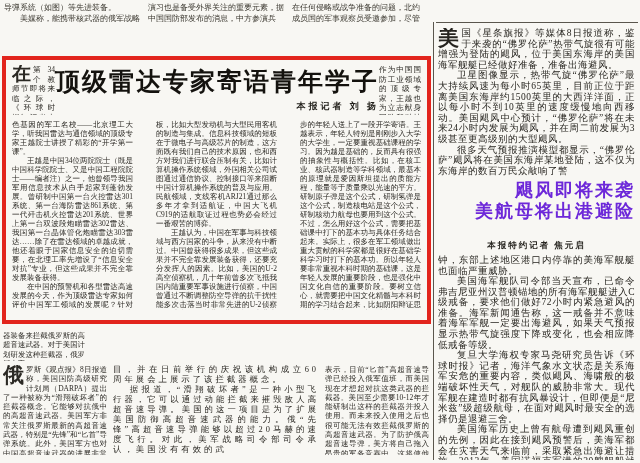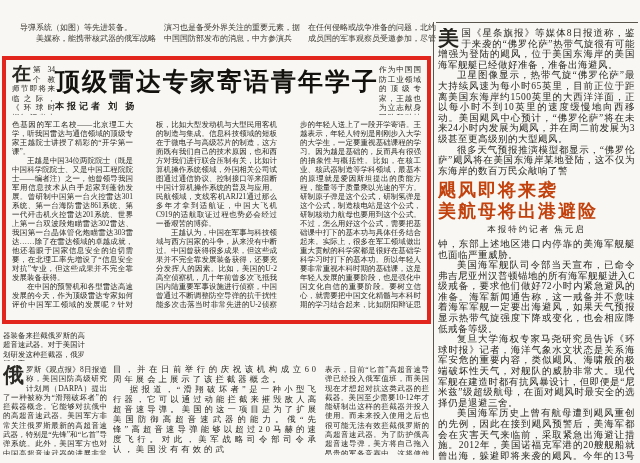--- a/index.html
+++ b/index.html
@@ -6,37 +6,37 @@
   .page{
     position:relative;
     width:640px;height:463px;
     background:#f8f7f3;
     overflow:hidden;
     font-family:"Liberation Serif", serif;
     color:#2b2924;
   }
   
   .topstrip{
-    position:absolute;left:20px;top:2px;width:426px;
+    position:absolute;left:4px;top:2px;width:426px;
     display:flex;gap:6px;
-    font-size:8px;line-height:11px;color:#3a372f;margin-top:20px;
+    font-size:8px;line-height:11px;color:#3a372f;
   }
   .topstrip .frag{flex:1;text-align:justify;overflow:hidden;height:24px;}
   
   .vrule{position:absolute;left:433px;top:22px;width:1px;height:438px;background:#5a564d;}
   .toprule{position:absolute;left:436px;top:22px;width:202px;height:1px;background:#5a564d;}
   
   .redbox{
     position:absolute;left:2px;top:56px;width:429px;height:268px;
     border:4px solid #e2251d;background:#f8f7f3;
     box-sizing:border-box;padding:5px 6px 4px 6px;
   }
   .m-head-row{display:flex;align-items:flex-start;}
   .m-intro{width:82px;font-size:7.6px;line-height:9.6px;text-align:justify;height:50px;overflow:hidden;}
-  .m-headline-wrap{flex:1;text-align:left;padding-top:2px;}
+  .m-headline-wrap{flex:1;text-align:right;padding-top:2px;}
   .m-headline{
     font-family:"Liberation Sans", sans-serif;
     font-weight:900;font-size:25px;line-height:28px;letter-spacing:2px;
     color:#14120e;white-space:nowrap;
   }
   .m-byline{font-size:9px;letter-spacing:3px;margin-top:5px;color:#22201b;font-weight:bold;}
   .m-inset{width:80px;font-size:7.6px;line-height:9.6px;text-align:justify;height:50px;overflow:hidden;}
   .m-cols{display:flex;gap:23px;margin-top:5px;}
   .m-col{flex:1;font-size:7.5px;line-height:9px;text-align:justify;height:190px;overflow:hidden;}
   p.np{margin:0;}
@@ -56,25 +56,25 @@
   .ba-col{font-size:7.5px;line-height:9.3px;text-align:justify;height:90px;overflow:hidden;}
   .ba-col.narrow{width:104px;}
   .ba-col.wide{width:206px;font-size:8.4px;letter-spacing:3px;line-height:10px;}
   
   .rightcol{
     position:absolute;left:438px;top:28px;width:197px;height:432px;
     font-size:9.5px;line-height:10.6px;text-align:justify;
     letter-spacing:0.5px;overflow:hidden;color:#26241f;
   }
   .h-headline{
-    text-align:left;font-family:"Liberation Sans", sans-serif;
-    font-weight:900;color:#c2410c;letter-spacing:2px;
+    text-align:right;font-family:"Liberation Sans", sans-serif;
+    font-weight:900;color:#6d28d9;letter-spacing:2px;
     font-size:18px;line-height:21px;margin:4px 0 1px 0;
   }
-  .h-byline{text-align:center;font-size:8.5px;letter-spacing:2px;margin:2px 0 4px 0;font-weight:normal;}
+  .h-byline{text-align:center;font-size:8.5px;letter-spacing:2px;margin:18px 0 4px 0;font-weight:bold;}
 </style>
 </head>
 <body>
 
 <div class="page">
 
   <div class="topstrip">
     <div class="frag">
       <div>导弹系统（如图）等先进装备。</div>
       <div>　　美媒称，能携带核武器的俄军战略</div>

